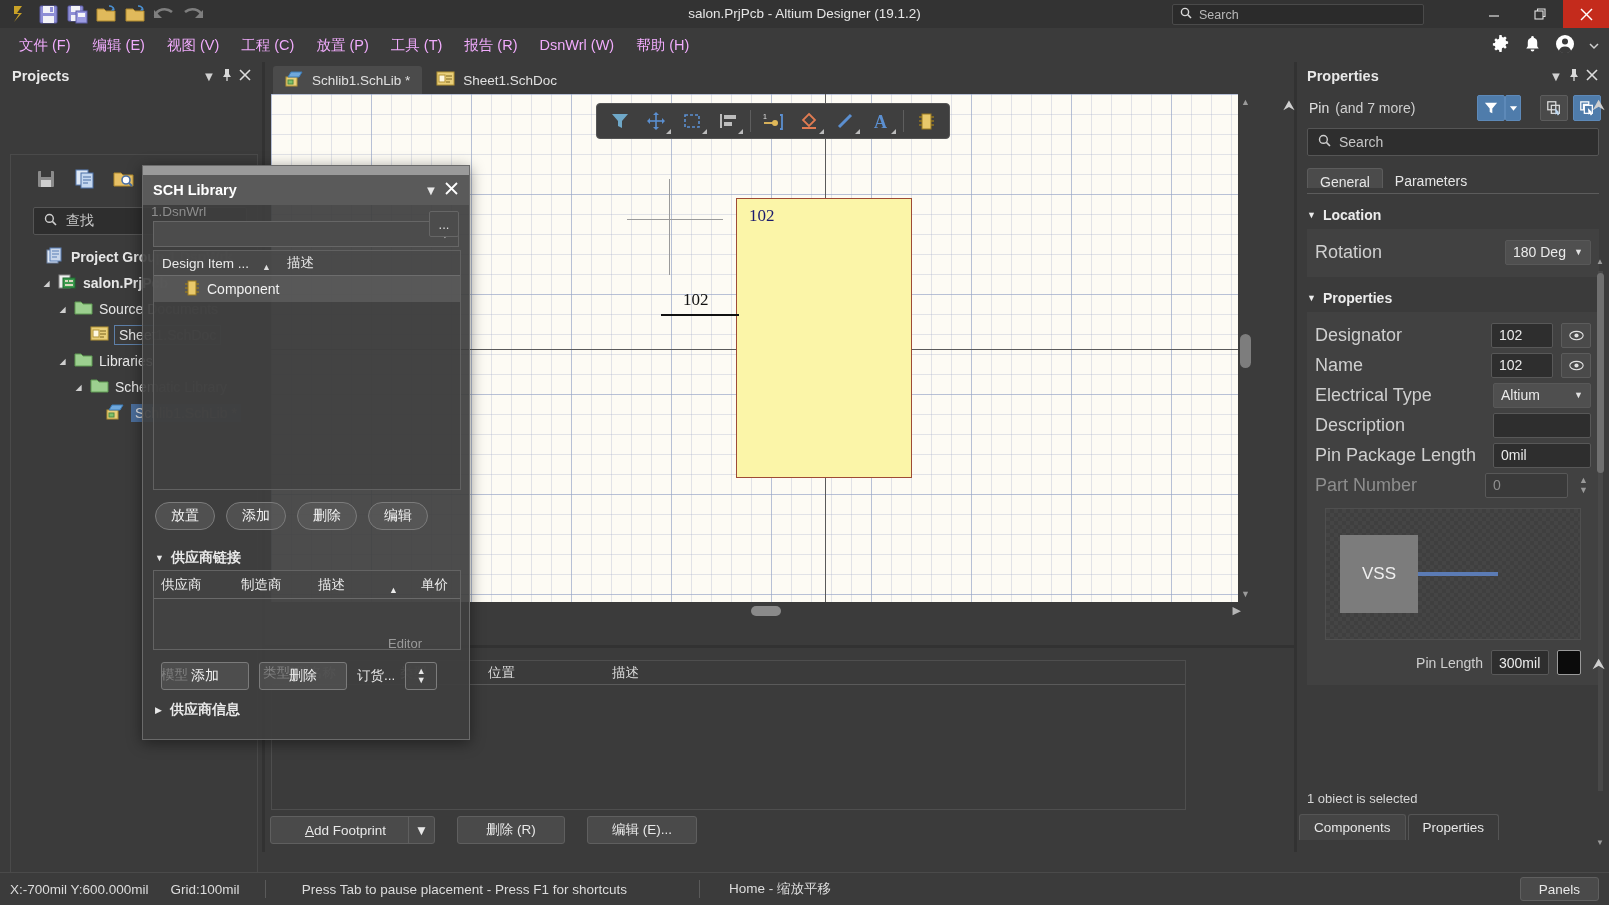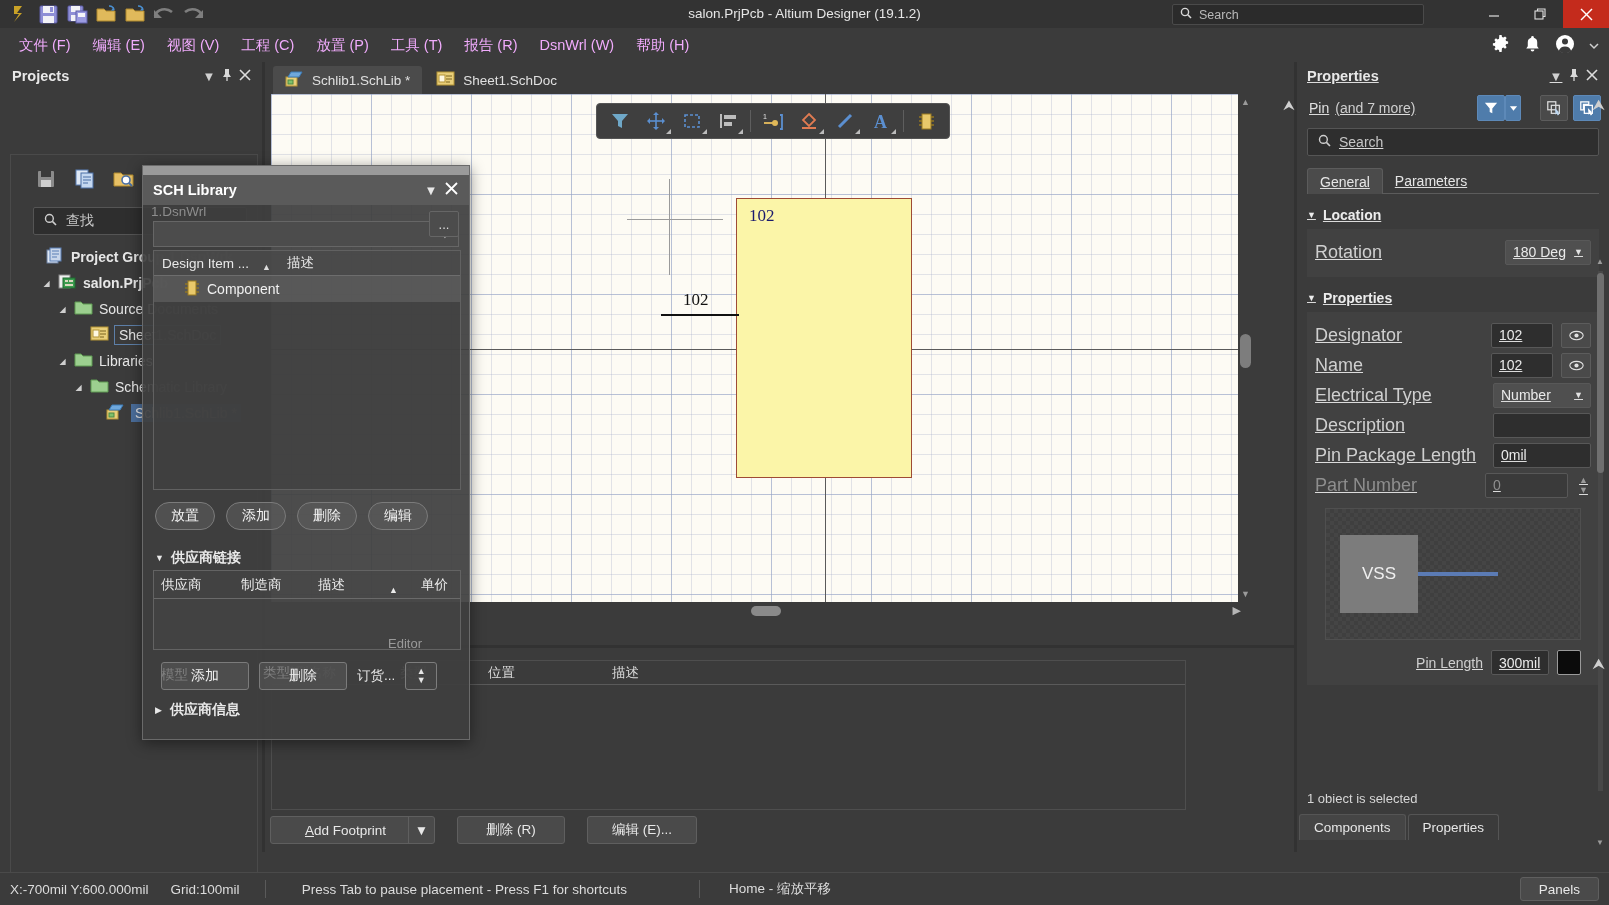--- a/index.html
+++ b/index.html
@@ -211,39 +211,39 @@
   }
   .spin{
     width:32px;height:28px;background:rgba(70,70,70,.7);border:1px solid #7d7d7d;border-radius:3px;
     display:flex;flex-direction:column;align-items:center;justify-content:center;color:#e6e6e6;font-size:9px;line-height:9px;
   }
   .sec-hd2{position:absolute;left:12px;top:535px;display:flex;align-items:center;gap:8px;font-size:14px;font-weight:bold;color:#e9e9e9;}
   .ghost{position:absolute;color:#8d8d8d;font-size:13.5px;pointer-events:none;}
 
   
   .panel-right{
-    position:absolute;left:1297px;top:62px;width:312px;height:790px;background:#3b3b3b;text-decoration:underline;
+    position:absolute;left:1297px;top:62px;width:312px;height:790px;background:#3b3b3b;
   }
   .pr-hd{height:28px;display:flex;align-items:center;padding:0 8px 0 10px;}
   .pr-hd .ttl{font-size:14.5px;font-weight:bold;color:#e8e8e8;flex:1;}
   .pr-hd .hdic{width:18px;text-align:center;color:#d0d0d0;font-size:13px;}
   .pr-objrow{height:36px;display:flex;align-items:center;padding:0 8px 0 12px;gap:6px;}
   .pr-objrow .ot{font-size:14px;color:#e0e0e0;}
   .pr-objrow .om{font-size:14px;color:#cfcfcf;}
   .btn-blue{background:#4f7cab;border:1px solid #5d89b8;}
   .btn-grey{background:#4a4a4a;border:1px solid #5c5c5c;}
   .sqbtn{width:28px;height:26px;display:flex;align-items:center;justify-content:center;border-radius:2px;}
   .sqbtn.sm{width:16px;}
   .pr-search{
     margin:2px 10px 0 10px;height:28px;background:#2e2e2e;border:1px solid #555;border-radius:2px;
     display:flex;align-items:center;gap:8px;padding-left:10px;
   }
   .pr-search .ph{color:#c6c6c6;font-size:14px;}
   .pr-tabs{margin:12px 10px 0 10px;height:26px;display:flex;border-bottom:1px solid #5c5c5c;}
-  .pr-tab{padding:0 12px;height:26px;line-height:26px;font-size:14px;color:#e6e6e6;border-radius:3px 3px 0 0;}
+  .pr-tab{padding:0 12px;height:20px;line-height:26px;font-size:14px;color:#e6e6e6;border-radius:3px 3px 0 0;}
   .pr-tab.active{background:#4b4b4b;border:1px solid #5c5c5c;border-bottom:none;}
   .grp-hd{margin:13px 0 0 10px;display:flex;align-items:center;gap:7px;font-size:14px;font-weight:bold;color:#ececec;}
   .grp-body{margin:6px 10px 0 10px;background:#414141;padding:8px 8px 10px 8px;}
   .frow{display:flex;align-items:center;height:30px;gap:8px;}
   .frow .lab{flex:1;font-size:18px;color:#cfcfcf;padding-right:2px;}
   .frow .lab.dim{color:#8e8e8e;}
   .fld{
     height:25px;background:#2e2e2e;border:1px solid #585858;border-radius:2px;
     display:flex;align-items:center;padding:0 7px;font-size:14px;color:#eaeaea;
   }
@@ -917,21 +917,21 @@
         <span class="eyebtn">
           <svg width="15" height="11" viewBox="0 0 18 12">
               <ellipse cx="9" cy="6" rx="8" ry="5" fill="none" stroke="#e2e2e2" stroke-width="1.3"></ellipse>
               <circle cx="9" cy="6" r="2.5" fill="#e2e2e2"></circle>
             </svg>
         </span>
       </div>
       <div class="frow">
         <span class="lab">Electrical Type</span>
         <span class="fld drop" style="width:98px">
-          <span>Number</span>
+          <span>Altium</span>
           <span class="arw">▼</span>
         </span>
       </div>
       <div class="frow">
         <span class="lab">Description</span>
         <span class="fld" style="width:98px"></span>
       </div>
       <div class="frow">
         <span class="lab">Pin Package Length</span>
         <span class="fld" style="width:98px">0mil</span>

